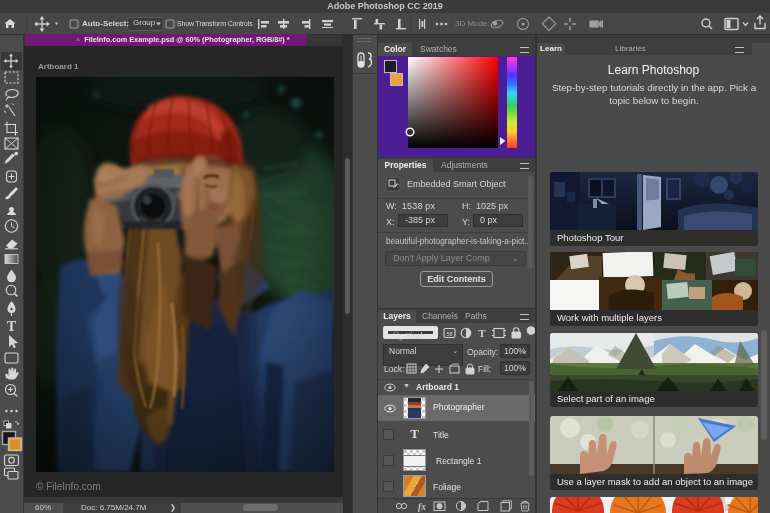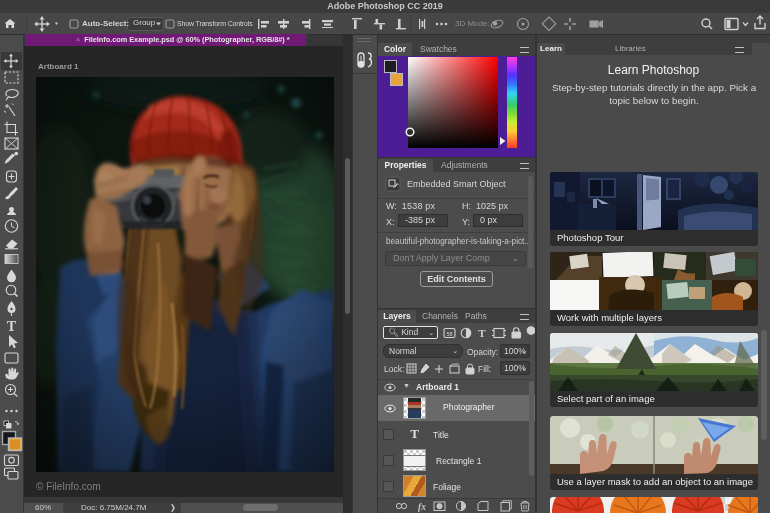--- a/index.html
+++ b/index.html
@@ -468,37 +468,37 @@
     <div class="abs" style="right:2px;top:18px;width:5px;height:92px;background:#5a5a5a;border-radius:3px;"></div>
   </div>
 
   <div class="abs" style="left:0;top:273px;width:157px;height:205px;background:#4c4c4c;border-top:1px solid #333;box-sizing:border-box;">
     <div class="abs" style="left:0;top:0;width:157px;height:14px;background:#3e3e3e;">
       <div class="abs" style="left:0;top:1px;width:38px;height:13px;background:#4c4c4c;border-radius:2px 2px 0 0;color:#f0f0f0;font-weight:bold;font-size:8.5px;line-height:13px;text-align:center;">Layers</div>
       <div class="abs" style="left:44px;top:1px;font-size:8.5px;line-height:13px;color:#b2b2b2;">Channels&nbsp;&nbsp;&nbsp;Paths</div>
       <div class="abs" style="right:6px;top:5px;width:9px;height:1.5px;border-top:1.5px solid #c0c0c0;border-bottom:1.5px solid #c0c0c0;padding-top:2px;"></div>
     </div>
 
-    <div class="abs" style="left:5px;top:17px;width:55px;height:13px;background:#3d3d3d;border:1px solid #e5e5e5;border-radius:2px;box-sizing:border-box;color:#d6d6d6;font-size:8.5px;line-height:11px;padding-left:4px;">🔍︎ Kind <span style="position:absolute;right:3px;font-size:7px;">⌄</span></div>
+    <div class="abs" style="left:5px;top:17px;width:55px;height:13px;background:#3d3d3d;border:5px solid #e5e5e5;border-radius:2px;box-sizing:border-box;color:#d6d6d6;font-size:8.5px;line-height:11px;padding-left:4px;">🔍︎ Kind <span style="position:absolute;right:3px;font-size:7px;">⌄</span></div>
     <svg class="abs" style="left:64px;top:17px;" width="93" height="14" viewBox="0 0 93 14">
       <g stroke="#d2d2d2" stroke-width="1.1" fill="none">
         <rect x="2" y="2.5" width="11" height="9" rx="1.5"></rect>
           <text x="7.5" y="9.5" font-size="5.5" fill="#d2d2d2" stroke="none" text-anchor="middle">58</text>
         <circle cx="24" cy="7" r="4.8"></circle>
           <path d="M24 2.2 a4.8 4.8 0 0 1 0 9.6 Z" fill="#d2d2d2" stroke="none"></path>
         <text x="40" y="11" font-size="11" font-weight="bold" fill="#d2d2d2" stroke="none" text-anchor="middle" font-family="Liberation Serif,serif">T</text>
         <rect x="52" y="2.5" width="10" height="9"></rect>
           <path d="M50 4.5 h2 M50 9.5 h2 M64 4.5 h-2 M64 9.5 h-2" stroke-width="1"></path>
         <rect x="70" y="6" width="8.5" height="6" rx="1" fill="#d2d2d2"></rect>
           <path d="M71.5 6 v-1.5 a2.7 2.7 0 0 1 5.4 0 v1.5"></path>
         <circle cx="89" cy="4.5" r="3.8" fill="#d2d2d2"></circle>
       </g>
     </svg>
 
-    <div class="abs" style="left:5px;top:35px;width:80px;height:14px;background:#3d3d3d;border:1px solid #303030;border-radius:6px;box-sizing:border-box;color:#d6d6d6;font-size:8.5px;line-height:12px;padding-left:5px;">Normal<span style="position:absolute;right:4px;font-size:7px;">⌄</span></div>
+    <div class="abs" style="left:5px;top:35px;width:80px;height:22px;background:#3d3d3d;border:1px solid #303030;border-radius:0;box-sizing:border-box;color:#d6d6d6;font-size:8.5px;line-height:12px;padding-left:5px;">Normal<span style="position:absolute;right:4px;font-size:7px;">⌄</span></div>
     <div class="abs txt" style="left:89px;top:38px;font-size:8.5px;">Opacity:</div>
     <div class="abs" style="left:122px;top:35px;width:30px;height:14px;background:#3d3d3d;border:1px solid #303030;border-radius:2px;box-sizing:border-box;color:#d6d6d6;font-size:8.5px;line-height:12px;padding-left:3px;">100%<span style="position:absolute;right:2px;font-size:7px;">⌄</span></div>
 
     <div class="abs txt" style="left:6px;top:55px;font-size:8.5px;">Lock:</div>
     <svg class="abs" style="left:28px;top:53px;" width="70" height="14" viewBox="0 0 70 14">
       <g stroke="#d2d2d2" stroke-width="1" fill="none">
         <rect x="1" y="2" width="9" height="9"></rect>
           <path d="M1 5 h9 M1 8 h9 M4 2 v9 M7 2 v9" stroke-width=".7"></path>
         <path d="M20 2 l3 3 l-5 5 l-3 .8 l.8 -3 Z" fill="#d2d2d2"></path>
         <g stroke-width="1.1">
@@ -526,21 +526,21 @@
     </div>
 
     <div class="abs" style="left:0;top:86px;width:157px;height:26px;background:#696969;">
       <svg class="abs" style="left:6px;top:9px;" width="12" height="9">
           <ellipse cx="6" cy="4.5" rx="5.2" ry="3.4" fill="none" stroke="#e8e8e8" stroke-width="1"></ellipse>
           <circle cx="6" cy="4.5" r="1.6" fill="#e8e8e8"></circle>
         </svg>
       <div class="abs" style="left:26px;top:3px;width:21px;height:20px;background:repeating-conic-gradient(#fff 0 25%,#cbcbcb 0 50%) 0 0/6px 6px;outline:1px solid #9a9a9a;">
         <div class="abs" style="left:4px;top:0px;width:13px;height:20px;background:linear-gradient(to bottom,#1e2c20 0 22%, #a8342a 22% 36%, #a87e5c 36% 50%, #33363c 50% 62%, #2a3c5e 62% 100%);"></div>
       </div>
-      <div class="abs" style="left:65px;top:7px;color:#f0f0f0;font-size:8.5px;text-align:center;">Photographer</div>
+      <div class="abs" style="left:55px;top:7px;color:#f0f0f0;font-size:8.5px;text-align:center;">Photographer</div>
     </div>
 
     <div class="abs" style="left:0;top:112px;width:157px;height:26px;">
       <div class="abs" style="left:5px;top:8px;width:9px;height:9px;border:1px solid #3a3a3a;background:#565656;"></div>
       <div class="abs" style="left:26px;top:3px;width:21px;height:20px;text-align:center;color:#dfdfdf;font-size:13px;font-weight:bold;font-family:'Liberation Serif',serif;line-height:20px;">T</div>
       <div class="abs" style="left:55px;top:9px;color:#e2e2e2;font-size:8.5px;">Title</div>
     </div>
 
     <div class="abs" style="left:0;top:138px;width:157px;height:26px;">
       <div class="abs" style="left:5px;top:8px;width:9px;height:9px;border:1px solid #3a3a3a;background:#565656;"></div>

